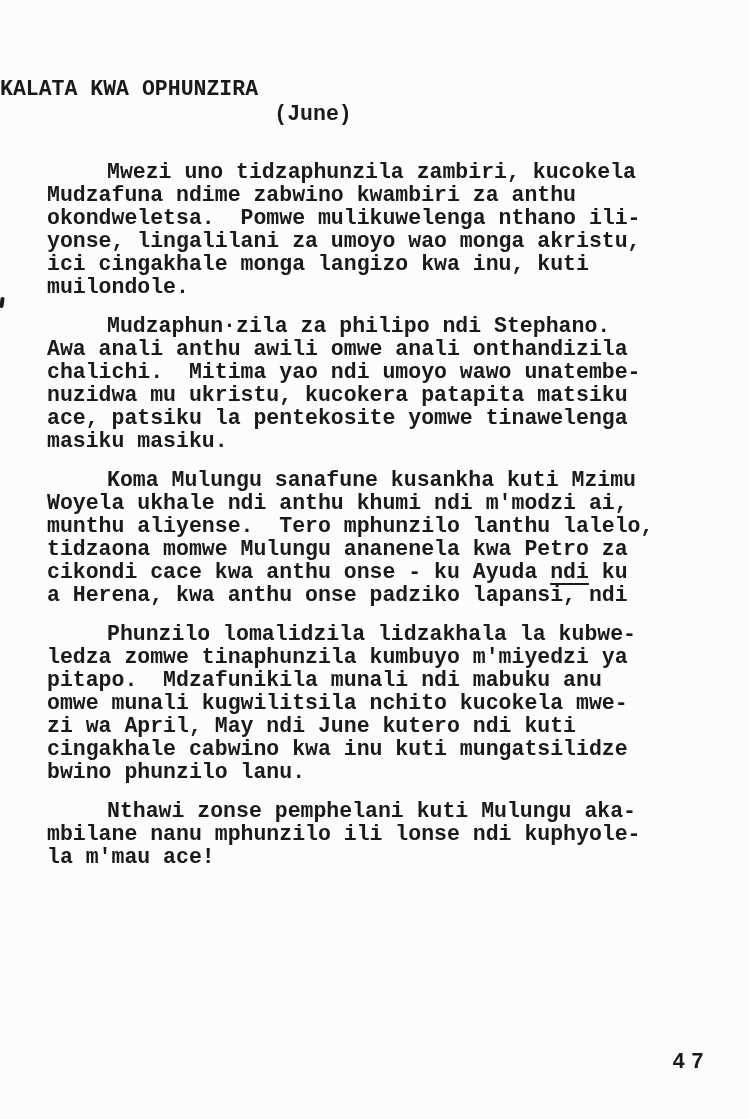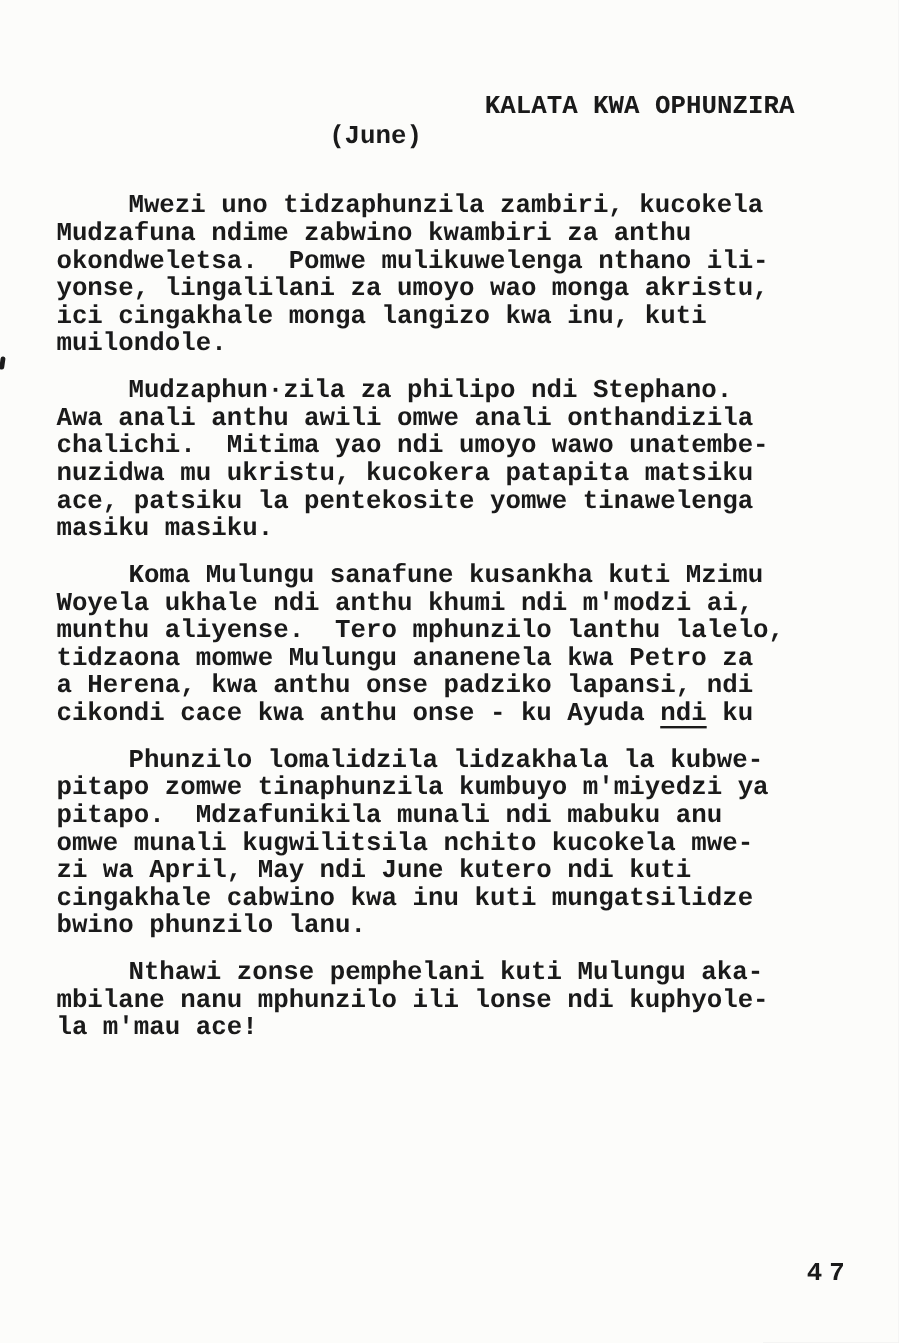--- a/index.html
+++ b/index.html
@@ -13,21 +13,21 @@
     font-weight: 700;
     color: #1a1a1a;
     font-size: 21.5px;
     line-height: 23px;
   }
   .doc-title {
     position: absolute;
     top: 78px;
     left: 0;
     width: 662px;
-    text-align: right;
+    text-align: left;
     white-space: pre;
   }
   .doc-subtitle {
     position: absolute;
     top: 103px;
     left: 0;
     width: 626px;
     text-align: center;
     white-space: pre;
   }
@@ -88,26 +88,26 @@
         <div class="line">chalichi.  Mitima yao ndi umoyo wawo unatembe-</div>
         <div class="line">nuzidwa mu ukristu, kucokera patapita matsiku</div>
         <div class="line">ace, patsiku la pentekosite yomwe tinawelenga</div>
         <div class="line">masiku masiku.</div>
       </div>
       <div class="paragraph">
         <div class="line first">Koma Mulungu sanafune kusankha kuti Mzimu</div>
         <div class="line">Woyela ukhale ndi anthu khumi ndi m'modzi ai,</div>
         <div class="line">munthu aliyense.  Tero mphunzilo lanthu lalelo,</div>
         <div class="line">tidzaona momwe Mulungu ananenela kwa Petro za</div>
+        <div class="line">cikondi cace kwa anthu onse - ku Ayuda <span class="underlined">ndi</span> ku</div>
         <div class="line">a Herena, kwa anthu onse padziko lapansi, ndi</div>
-        <div class="line">cikondi cace kwa anthu onse - ku Ayuda <span class="underlined">ndi</span> ku</div>
       </div>
       <div class="paragraph">
         <div class="line first">Phunzilo lomalidzila lidzakhala la kubwe-</div>
-        <div class="line">pitapo zomwe tinaphunzila kumbuyo m'miyedzi ya</div>
+        <div class="line">ledza zomwe tinaphunzila kumbuyo m'miyedzi ya</div>
         <div class="line">pitapo.  Mdzafunikila munali ndi mabuku anu</div>
         <div class="line">omwe munali kugwilitsila nchito kucokela mwe-</div>
         <div class="line">zi wa April, May ndi June kutero ndi kuti</div>
         <div class="line">cingakhale cabwino kwa inu kuti mungatsilidze</div>
         <div class="line">bwino phunzilo lanu.</div>
       </div>
       <div class="paragraph">
         <div class="line first">Nthawi zonse pemphelani kuti Mulungu aka-</div>
         <div class="line">mbilane nanu mphunzilo ili lonse ndi kuphyole-</div>
         <div class="line">la m'mau ace!</div>

